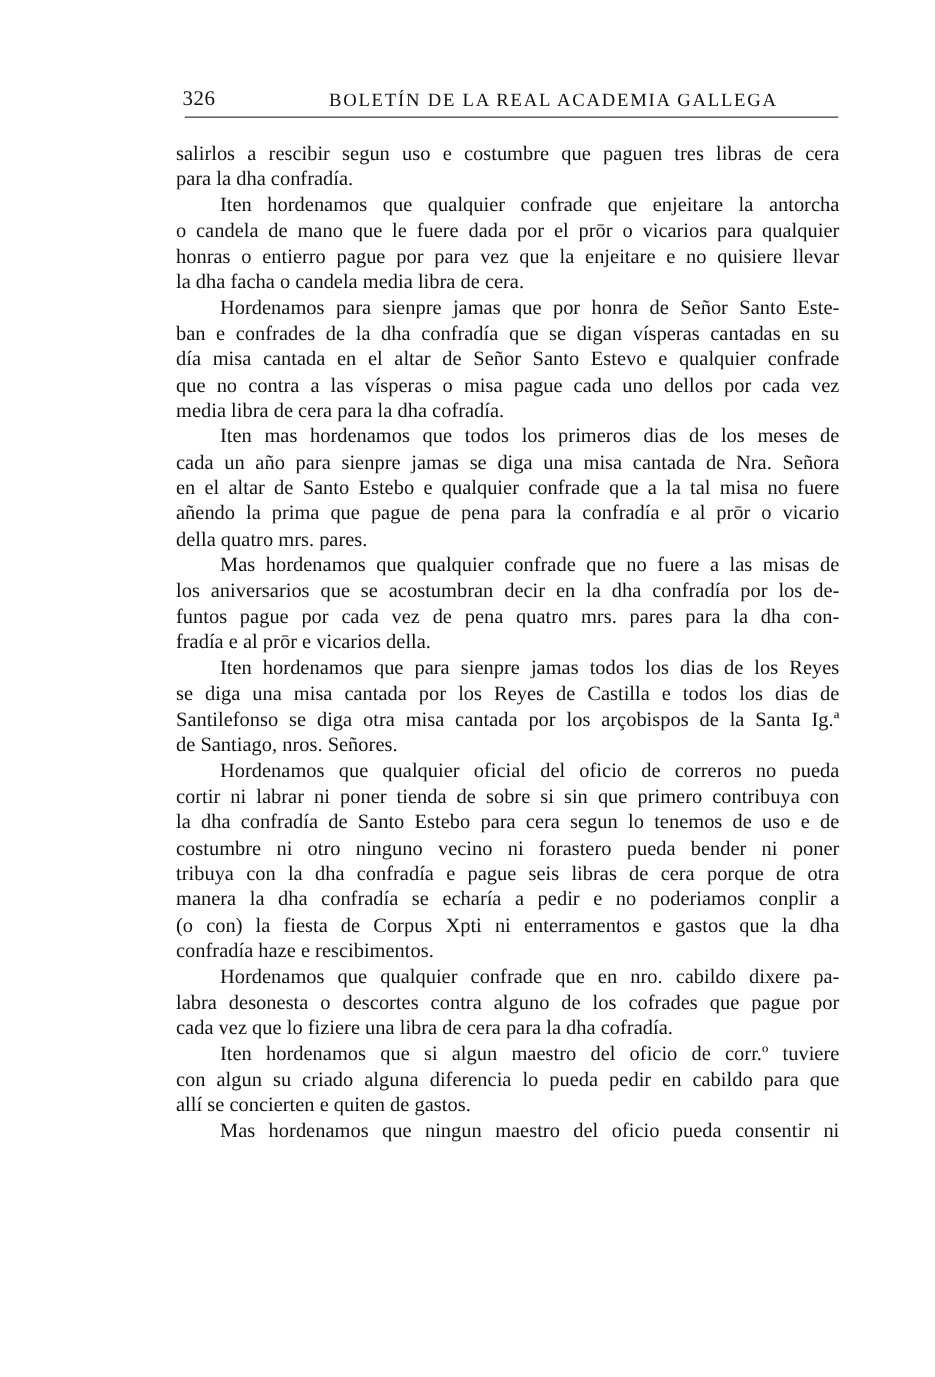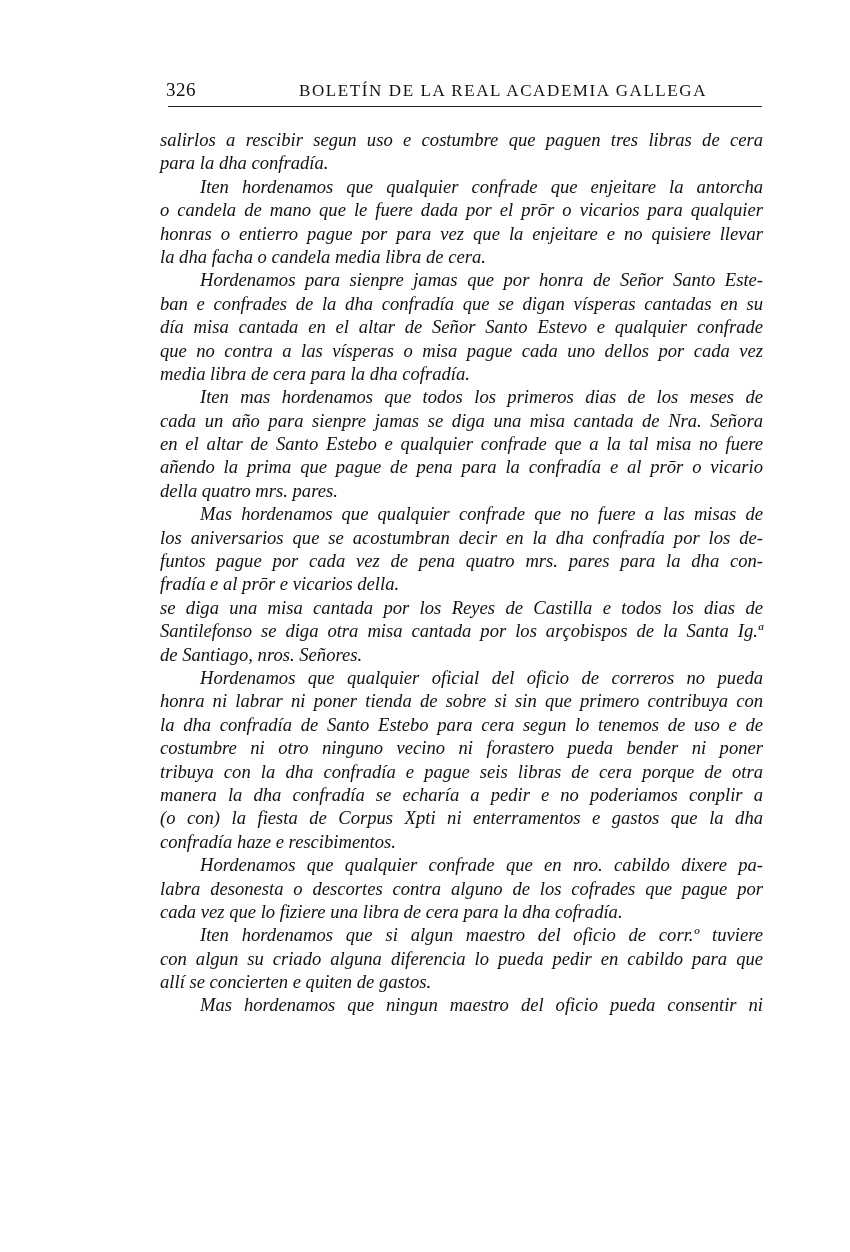--- a/index.html
+++ b/index.html
@@ -55,21 +55,20 @@
       height: 0;
       border-top: 1.5px solid #222222;
     }
     .body-text {
       position: absolute;
       left: 160px;
       top: 128px;
       width: 603px;
       font-size: 18.6px;
       line-height: 23.2px;
-      font-style: italic;
     }
     .line {
       display: block;
       text-align: justify;
       text-align-last: justify;
       white-space: nowrap;
       height: 23.4px;
       overflow: visible;
     }
     .line.last {
@@ -121,28 +120,29 @@
     </div>
 
     <div class="paragraph">
       <span class="line indent">Mas hordenamos que qualquier confrade que no fuere a las misas de</span>
       <span class="line">los aniversarios que se acostumbran decir en la dha confradía por los de-</span>
       <span class="line">funtos pague por cada vez de pena quatro mrs. pares para la dha con-</span>
       <span class="line last">fradía e al prōr e vicarios della.</span>
     </div>
 
     <div class="paragraph">
+      <span class="line indent">Iten hordenamos que para sienpre jamas todos los dias de los Reyes</span>
       <span class="line">se diga una misa cantada por los Reyes de Castilla e todos los dias de</span>
       <span class="line">Santilefonso se diga otra misa cantada por los arçobispos de la Santa Ig.ª</span>
       <span class="line last">de Santiago, nros. Señores.</span>
     </div>
 
     <div class="paragraph">
       <span class="line indent">Hordenamos que qualquier oficial del oficio de correros no pueda</span>
-      <span class="line">honra ni labrar ni poner tienda de sobre si sin que primero contribuya con</span>
+      <span class="line">cortir ni labrar ni poner tienda de sobre si sin que primero contribuya con</span>
       <span class="line">la dha confradía de Santo Estebo para cera segun lo tenemos de uso e de</span>
       <span class="line">costumbre ni otro ninguno vecino ni forastero pueda bender ni poner</span>
       <span class="line">tribuya con la dha confradía e pague seis libras de cera porque de otra</span>
       <span class="line">manera la dha confradía se echaría a pedir e no poderiamos conplir a</span>
       <span class="line">(o con) la fiesta de Corpus Xpti ni enterramentos e gastos que la dha</span>
       <span class="line last">confradía haze e rescibimentos.</span>
     </div>
 
     <div class="paragraph">
       <span class="line indent">Hordenamos que qualquier confrade que en nro. cabildo dixere pa-</span>

